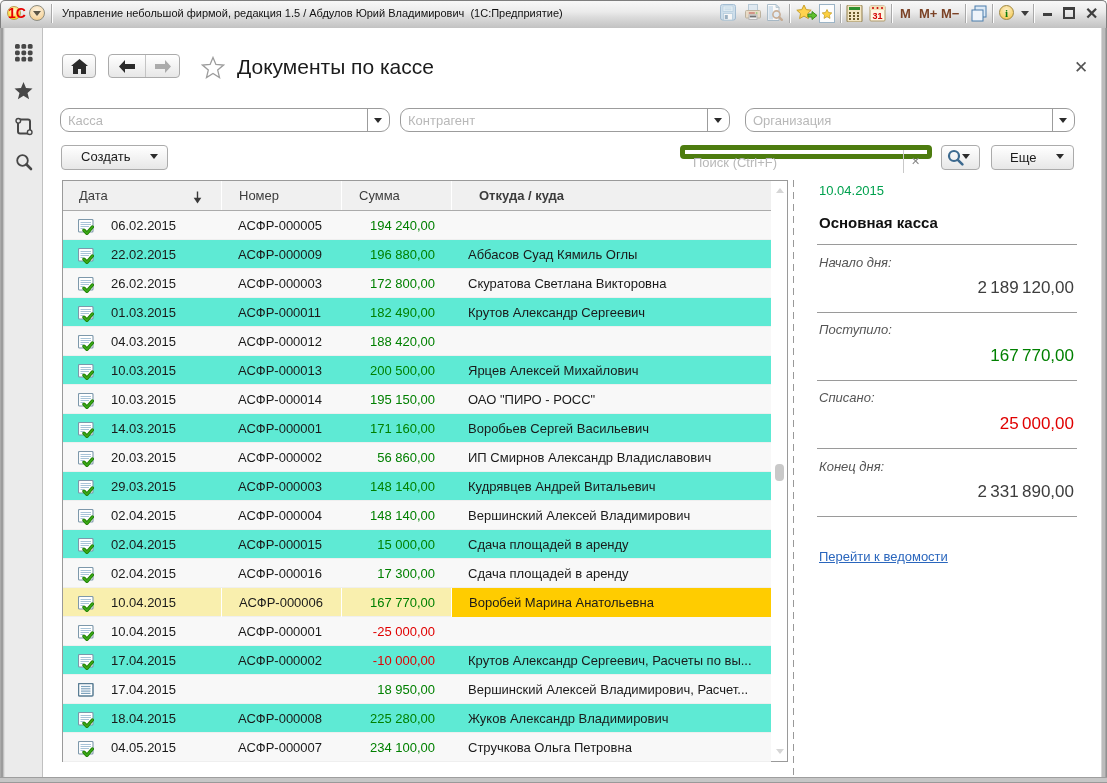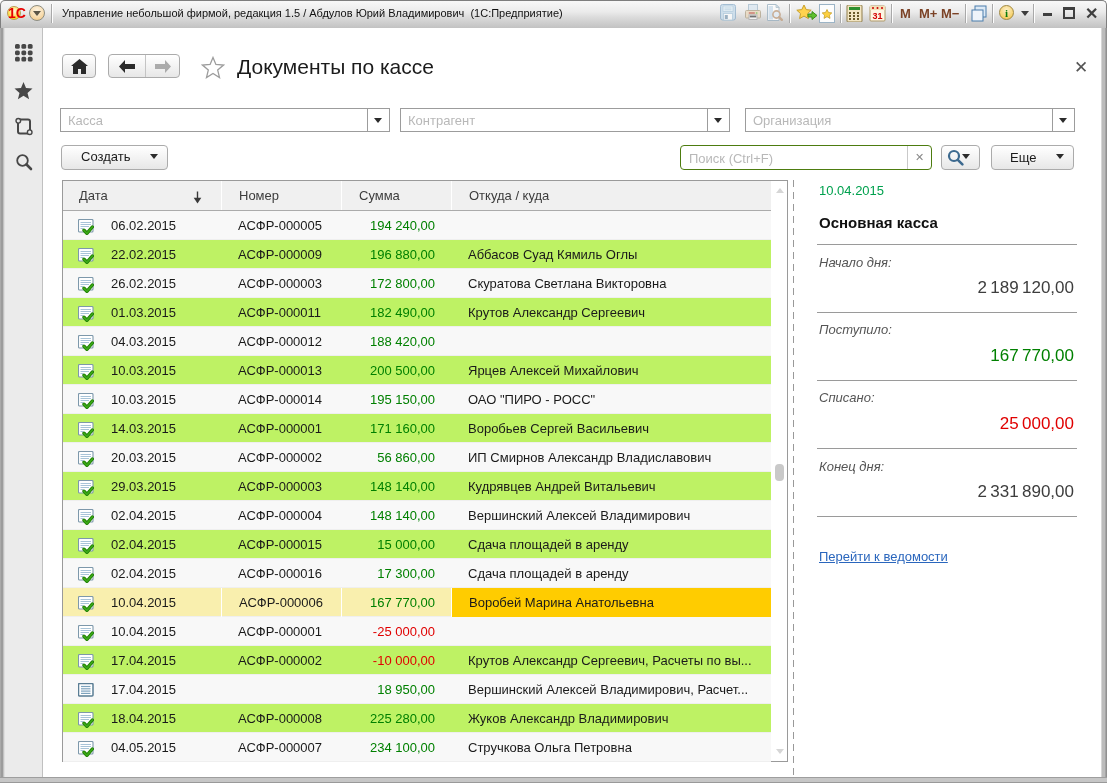--- a/index.html
+++ b/index.html
@@ -36,52 +36,52 @@
   .btn { position:absolute; border:1px solid #ababab; border-radius:4px;
     background:linear-gradient(#ffffff, #f2f2f2 55%, #e7e7e7); }
   #btn-home { left:62px; top:54px; width:34px; height:24px; }
   #btn-nav  { left:108px; top:54px; width:72px; height:24px; }
   #btn-nav .div { position:absolute; left:36px; top:0; width:1px; height:22px; background:#c4c4c4; }
   #star-page { left:201px; top:56px; }
   #page-title { left:237px; top:55px; font-size:21px; color:#1b1b1b;text-align:right; }
   #page-close { left:1074px; top:57px; font-size:17px; color:#555; }
 
   
-  .combo { position:absolute; top:108px; height:24px; border:1px solid #9c9c9c; border-radius:0; background:#fff; }
+  .combo { position:absolute; top:108px; height:24px; border:1px solid #9c9c9c; border-radius:9px; background:#fff; }
   .combo .ph { position:absolute; left:7px; top:4px; font-size:13px; color:#b8b8b8; }
   .combo .cb { position:absolute; right:0; top:0; width:22px; height:22px; border-left:1px solid #9c9c9c; }
   .combo .cb::after, .drop-ar::after { content:""; position:absolute; right:7px; top:9px;
     border:4px solid transparent; border-top:5px solid #2b2b2b; }
   #combo1 { left:60px;  width:330px; }
   #combo2 { left:400px; width:330px; }
   #combo3 { left:745px; width:330px; }
 
   
   #btn-create { left:61px; top:145px; width:107px; height:25px; }
   #btn-create span { position:absolute; left:19px; top:3px; font-size:13px; color:#1b1b1b; }
   #btn-create::after { content:""; position:absolute; right:9px; top:8px;
     border:4px solid transparent; border-top:5px solid #2b2b2b; }
-  #search { left:680px; top:145px; width:252px; height:25px; border:1px solid #4d7c0f; border-radius:4px; background:#fff; }
+  #search { left:680px; top:145px; width:252px; height:14px; border:5px solid #4d7c0f; border-radius:4px; background:#fff; }
   #search .ph { position:absolute; left:8px; top:5px; font-size:13px; color:#b8b8b8; }
   #search .x { position:absolute; right:0; top:0; width:24px; height:23px; border-left:1px solid #c9c9c9;
     color:#888; font-size:11px; text-align:center; line-height:23px; }
   #btn-mag { left:941px; top:145px; width:39px; height:25px; }
   #btn-mag::after { content:""; position:absolute; right:9px; top:8px;
     border:4px solid transparent; border-top:5px solid #2b2b2b; }
   #btn-more { left:991px; top:145px; width:83px; height:25px; }
   #btn-more span { position:absolute; left:18px; top:4px; font-size:13px; color:#1b1b1b; }
   #btn-more::after { content:""; position:absolute; right:9px; top:8px;
     border:4px solid transparent; border-top:5px solid #2b2b2b; }
 
   
   #grid { left:62px; top:180px; width:726px; height:582px; border:1px solid #9a9a9a; background:#fff; }
   #ghead { position:absolute; left:0; top:0; width:708px; height:30px; background:#f0f0f0; border-bottom:1px solid #ababab; }
   #ghead .hc { position:absolute; top:0; height:29px; font-size:13px; color:#3c3c3c; line-height:29px; background:#f0f0f0; }
   .rows { position:absolute; left:0; top:30px; width:708px; }
-  .row { position:relative; width:708px; height:29px; background:#bef264; border-bottom:1px solid #efefef; }
+  .row { position:relative; width:708px; height:29px; background:#5eead4; border-bottom:1px solid #efefef; }
   .row:nth-child(odd) { background:#f8f8f8; }
   .row .c { position:absolute; top:0; height:29px; line-height:30px; font-size:13px; color:#1a1a1a; white-space:nowrap; overflow:hidden; }
   .c1 { left:0;  width:158px; }
   .c2 { left:158px; width:120px; }
   .c3 { left:278px; width:110px; text-align:right; }
   .c4 { left:388px; width:320px; }
   .c1 .dt { position:absolute; left:48px; }
   .c2 span { padding-left:17px; }
   .c3 span { padding-right:16px; }
   .c4 span { padding-left:17px; }
@@ -276,21 +276,21 @@
 
 <div class="abs" id="grid">
   <div id="ghead">
     <div class="hc" style="left:16px;">Дата</div>
     <svg style="position:absolute; left:130px; top:10px;" width="9" height="13" viewBox="0 0 9 13">
         <line x1="4.5" y1="0.5" x2="4.5" y2="8" stroke="#3a3a3a" stroke-width="1.4"></line>
         <path d="M0.7 6.8h7.6L4.5 12.4z" fill="#3a3a3a"></path>
       </svg>
     <div class="hc" style="left:158px; width:120px; border-left:1px solid #fff; padding-left:17px;">Номер</div>
     <div class="hc" style="left:278px; width:110px; border-left:1px solid #fff; padding-left:17px;">Сумма</div>
-    <div class="hc" style="left:388px; width:259px; border-left:1px solid #fff; padding-left:17px;">Откуда / куда</div>
+    <div class="hc" style="left:388px; width:259px; border-left:1px solid #fff; padding-left:27px;font-weight:bold;">Откуда / куда</div>
   </div>
   <div class="rows" id="rows">
   <div class="row">
         <div class="c c1">
           <svg class="ic" width="16" height="18" viewBox="0 0 16 18">
             <rect x="0.5" y="0.5" width="14.5" height="12.5" rx="1" fill="#fff" stroke="#7d98ab" stroke-width="1.1"></rect>
             <g stroke="#a8c4d8" stroke-width="1">
               <line x1="2.5" y1="3.5" x2="13" y2="3.5"></line>
               <line x1="2.5" y1="5.5" x2="13" y2="5.5"></line>
               <line x1="2.5" y1="7.5" x2="11" y2="7.5"></line>

